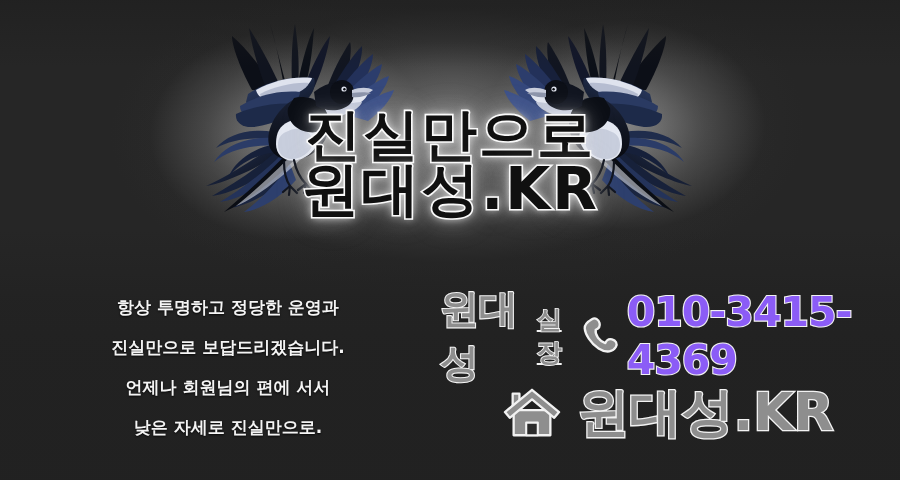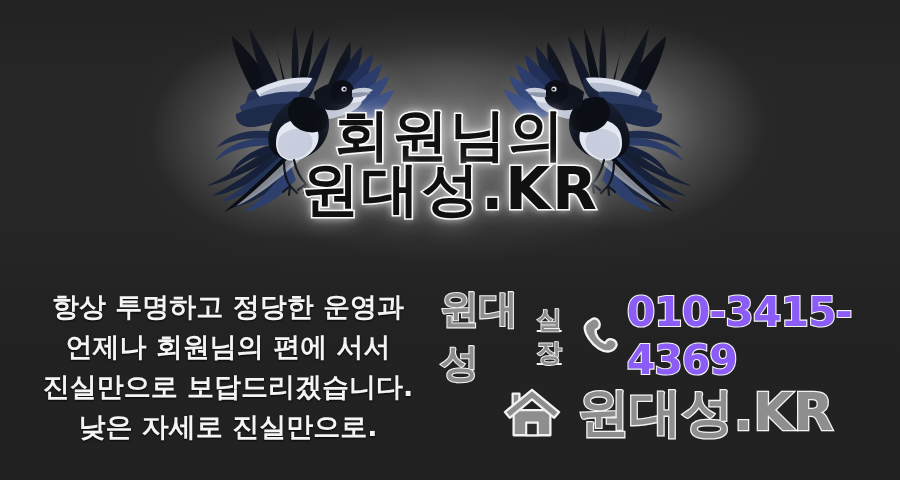--- a/index.html
+++ b/index.html
@@ -108,21 +108,21 @@
     left: 18px;
     top: 287px;
     width: 420px;
     text-align: center;
     z-index: 6;
   }
   .slogan-line {
     display: block;
     font-family: "DejaVu Sans", "Liberation Sans", sans-serif;
     font-weight: 700;
-    font-size: 27px;
+    font-size: 17px;
     line-height: 40px;
     color: #f4f4f4;
     letter-spacing: 0px;
     text-shadow: 0 1px 2px rgba(0,0,0,0.85);
   }
 
   
   .contact {
     position: absolute;
     left: 440px;
@@ -353,28 +353,28 @@
         <path d="M178,170 L184,177"></path>
         <path d="M156,148 C156,158 158,166 162,172"></path>
         <path d="M162,172 L155,178"></path>
         <path d="M162,172 L161,181"></path>
         <path d="M162,172 L169,179"></path>
       </g>
     </svg>
   </div>
 
   <div class="logo-wrap">
-    <span class="logo-line">회원님의</span>
+    <span class="logo-line">진실만으로</span>
     <span class="logo-line second">원대성.KR</span>
   </div>
 
   <div class="slogan">
     <span class="slogan-line">항상 투명하고 정당한 운영과</span>
+    <span class="slogan-line">진실만으로 보답드리겠습니다.</span>
     <span class="slogan-line">언제나 회원님의 편에 서서</span>
-    <span class="slogan-line">진실만으로 보답드리겠습니다.</span>
     <span class="slogan-line">낮은 자세로 진실만으로.</span>
   </div>
 
   <div class="contact">
 
     <div class="contact-row row-phone">
       <span class="name-big">원대성</span>
       <span class="name-sub">실장</span>
       <svg class="ico" width="46" height="46" viewBox="0 0 48 48" xmlns="http://www.w3.org/2000/svg">
         <path d="M14.5,6.5 C18,4.5 21.5,6.5 22.5,10.5 C23.5,14.5 21,16.5 18.5,17.5

